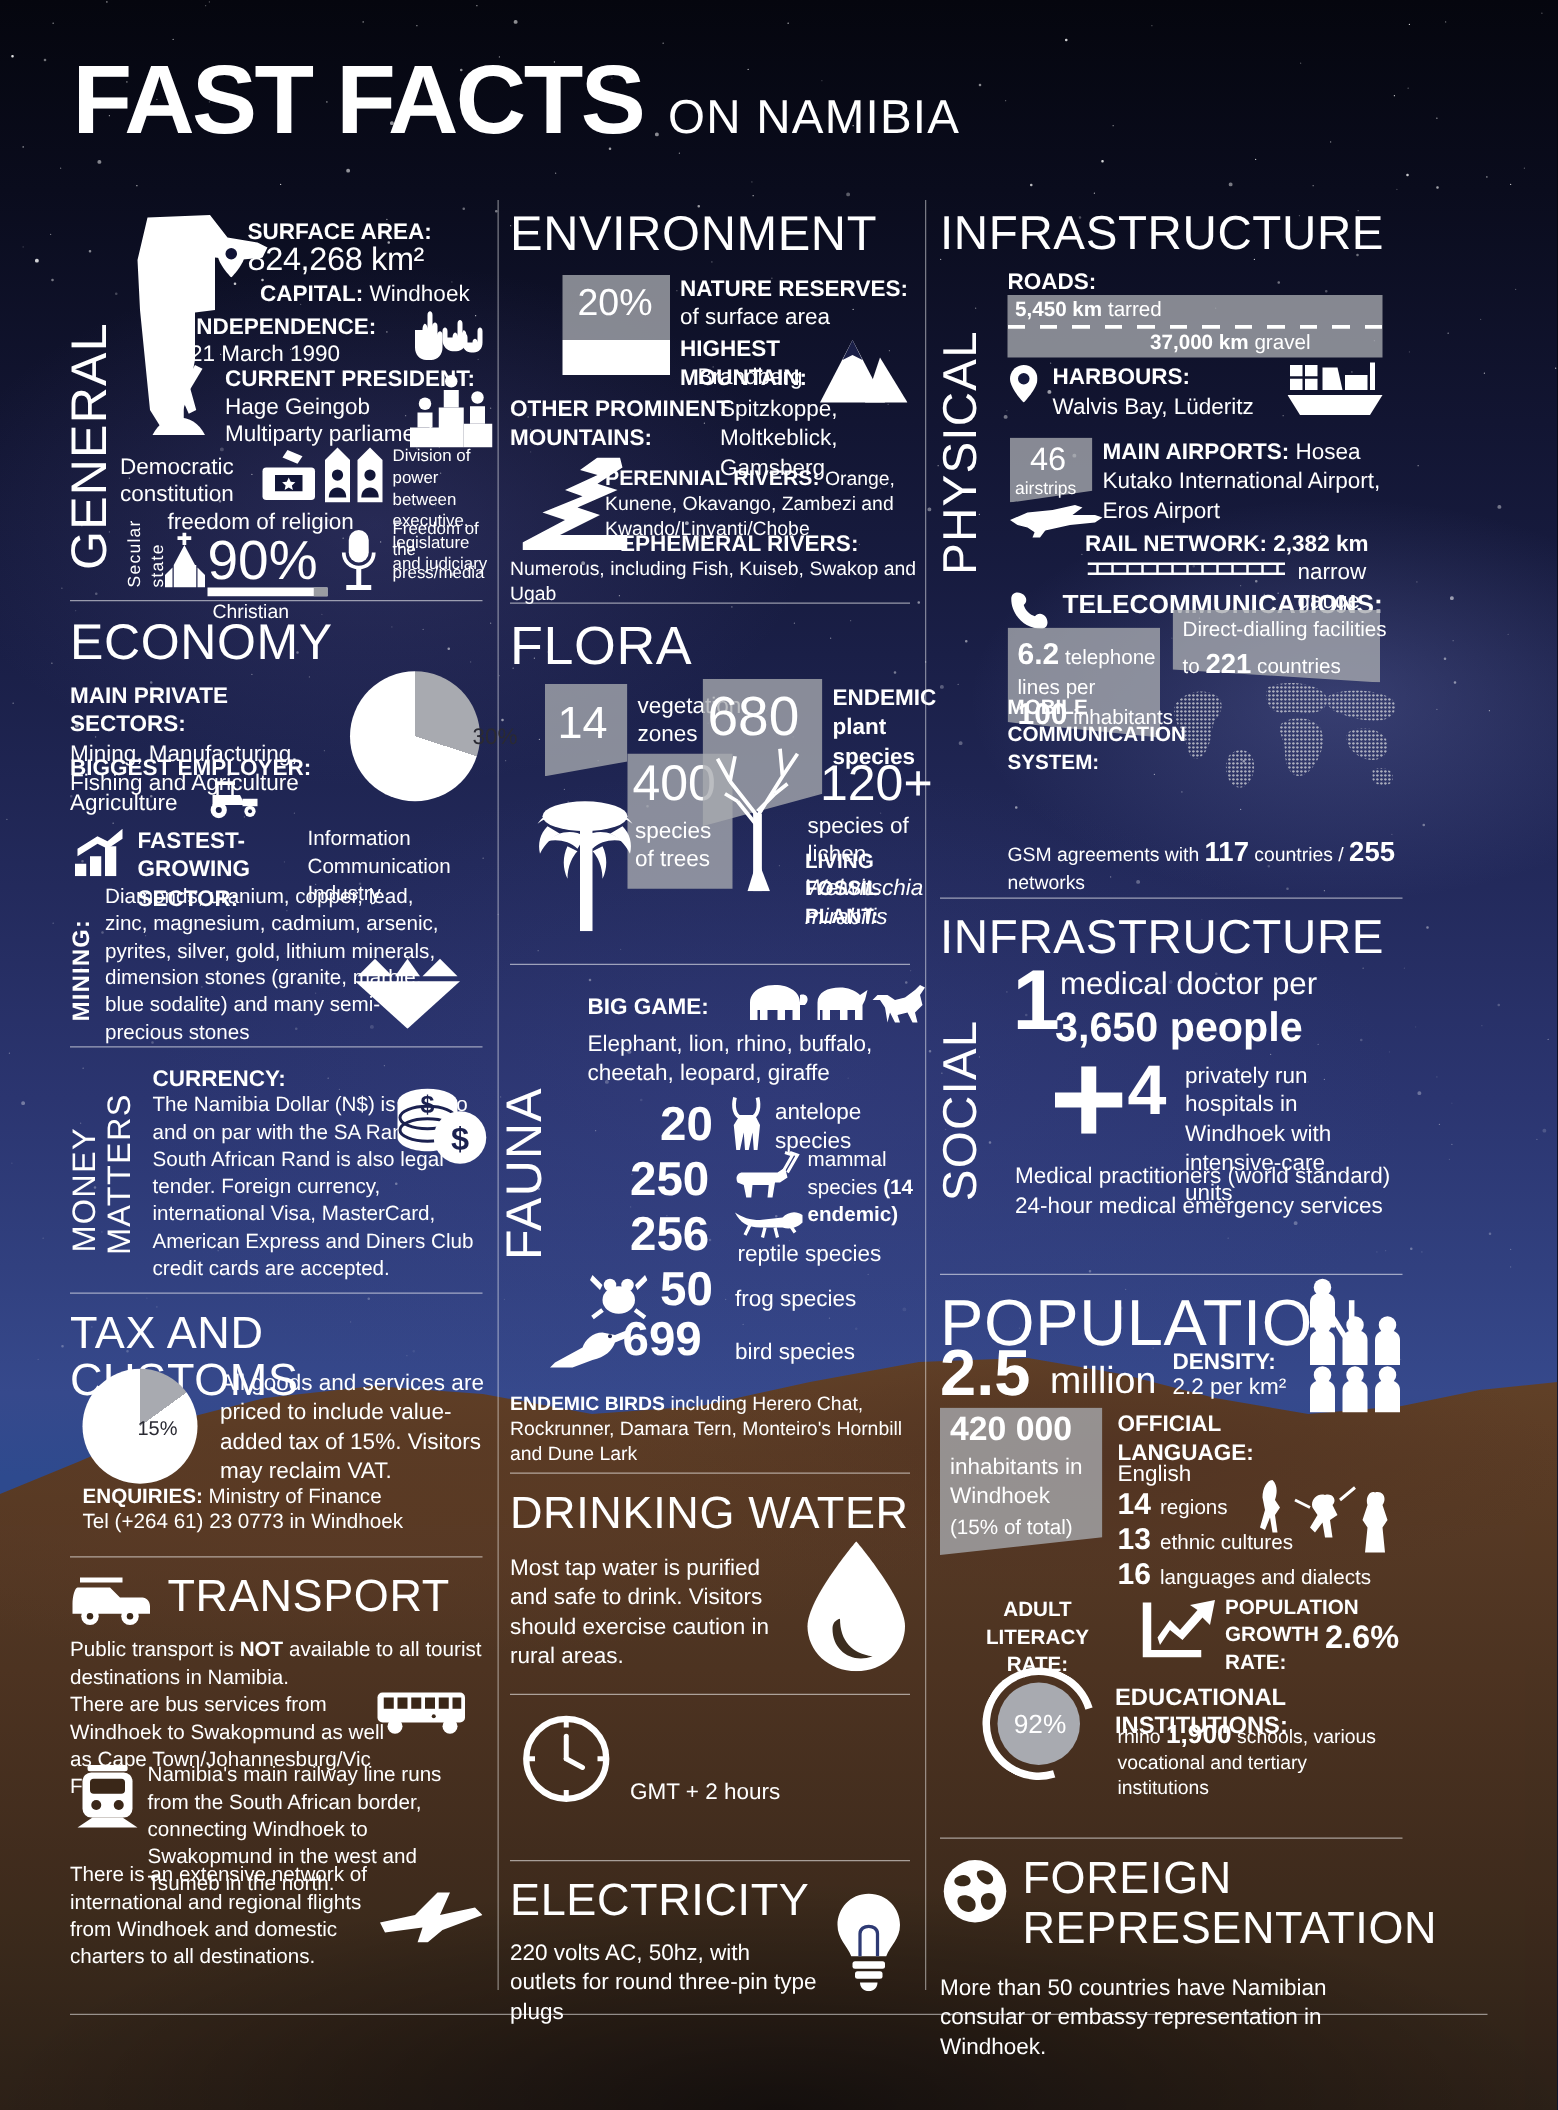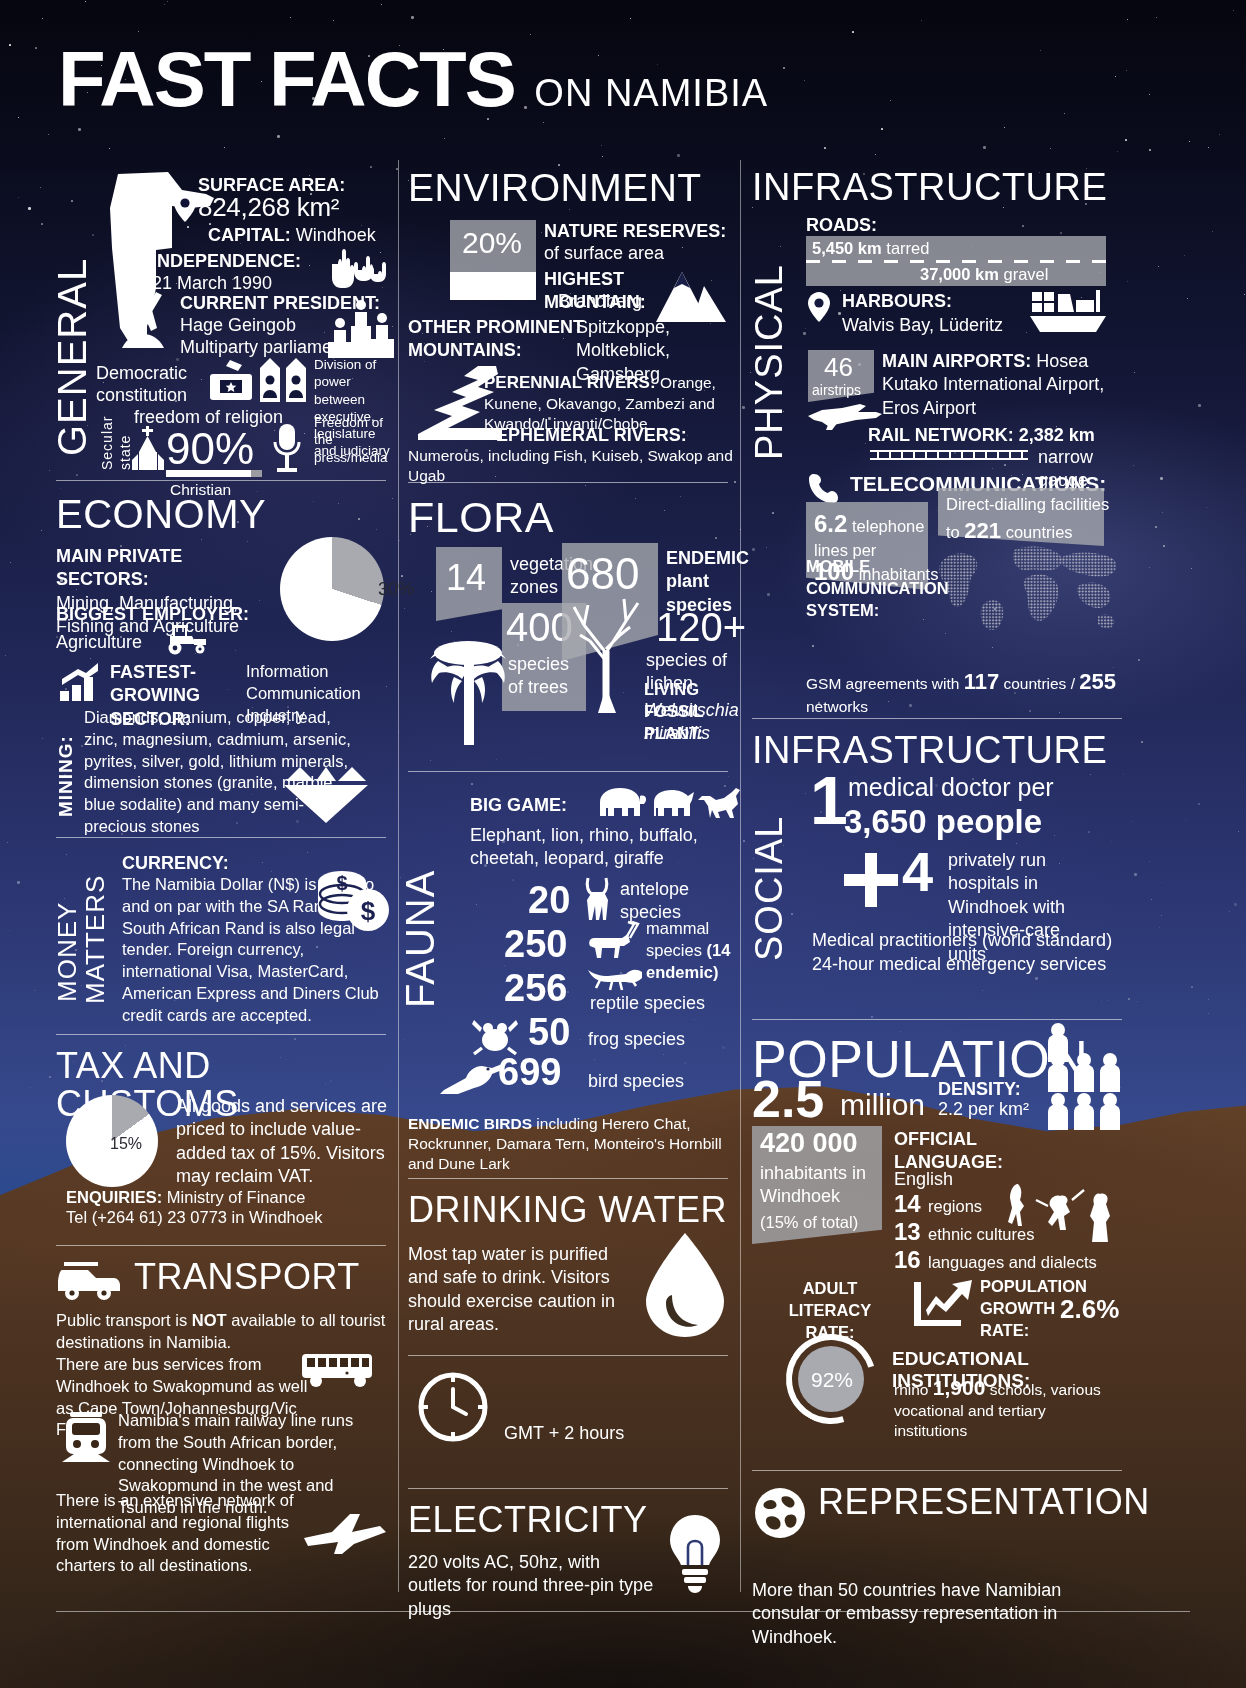--- a/index.html
+++ b/index.html
@@ -1237,19 +1237,20 @@
     <div class="block" style="height:150px;">
       <svg class="ic" style="position:absolute; left:2px; top:4px;" width="52" height="52" viewBox="0 0 52 52">
         <circle cx="26" cy="26" r="25" fill="#fff"></circle>
         <g fill="#3a2a1a">
           <path d="M10 16 C14 12 20 12 22 16 C24 20 20 22 16 22 C12 22 8 20 10 16z"></path>
           <path d="M28 10 C32 8 38 10 40 14 C42 18 38 22 34 20 C30 18 26 14 28 10z"></path>
           <path d="M14 30 C18 28 24 30 26 34 C28 40 24 44 18 42 C12 40 10 32 14 30z"></path>
           <path d="M34 28 C40 26 44 30 42 36 C40 42 34 42 32 38 C30 34 30 30 34 28z"></path>
         </g>
       </svg>
+      <div class="sec-title sm" style="margin-left:66px;">FOREIGN</div>
       <div class="sec-title sm" style="margin-left:66px;">REPRESENTATION</div>
       <div style="position:absolute; left:0px; top:96px; width:336px;" class="t18">More than 50 countries have Namibian consular or embassy representation in Windhoek.</div>
     </div>
   </div>
 
   <div id="footline"></div>
 </div>
 
 </body></html>

